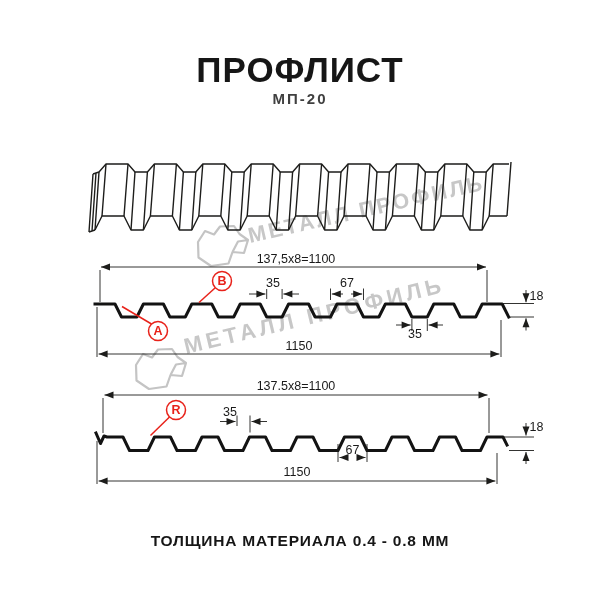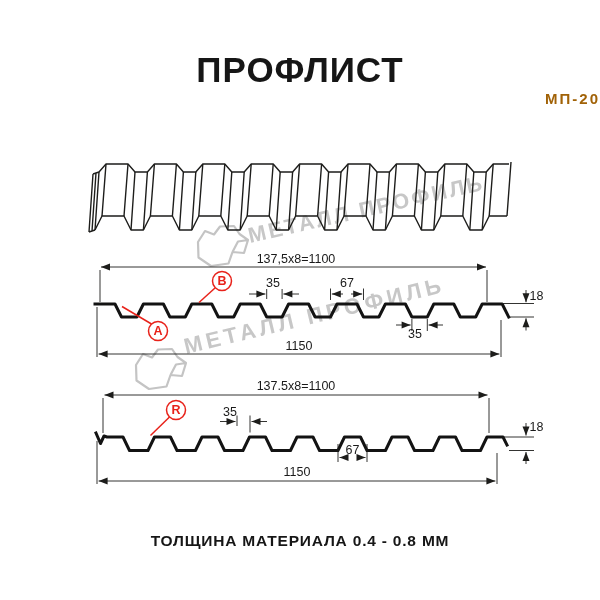--- a/index.html
+++ b/index.html
@@ -1,21 +1,21 @@
 <!DOCTYPE html>
 <html><head>
 <meta charset="utf-8">
 <style>
   html,body{margin:0;padding:0;background:#fff;}
   .page{position:relative;width:600px;height:600px;background:#fff;overflow:hidden;
         font-family:"Liberation Sans",sans-serif;}
   .title{position:absolute;top:50px;left:0;width:100%;text-align:center;
          font-size:35px;font-weight:800;letter-spacing:1px;color:#161616;}
-  .subtitle{position:absolute;top:90px;left:0;width:100%;text-align:right;
-            font-size:15px;font-weight:600;letter-spacing:2px;color:#a16207;}
+  .subtitle{position:absolute;top:90px;left:0;width:100%;text-align:center;
+            font-size:15px;font-weight:600;letter-spacing:2px;color:#404040;}
   .footer{position:absolute;top:532px;left:0;width:100%;text-align:center;
           font-size:15.5px;font-weight:600;letter-spacing:0.8px;color:#161616;}
   svg.drawing{position:absolute;left:0;top:0;}
   .t{font-family:"Liberation Sans",sans-serif;font-size:12.5px;fill:#1a1a1a;text-anchor:middle;}
   .ts{text-anchor:start;}
   .d{stroke:#1d1d1b;stroke-width:0.9;fill:none;}
   .p{stroke:#131313;stroke-width:3;fill:none;stroke-linejoin:round;stroke-linecap:square;}
   .v{stroke:#1d1d1b;stroke-width:1.4;fill:none;stroke-linejoin:round;}
   .r{stroke:#e8221a;stroke-width:1.5;fill:none;}
   .rt{fill:#e8221a;font-family:"Liberation Sans",sans-serif;font-weight:700;

